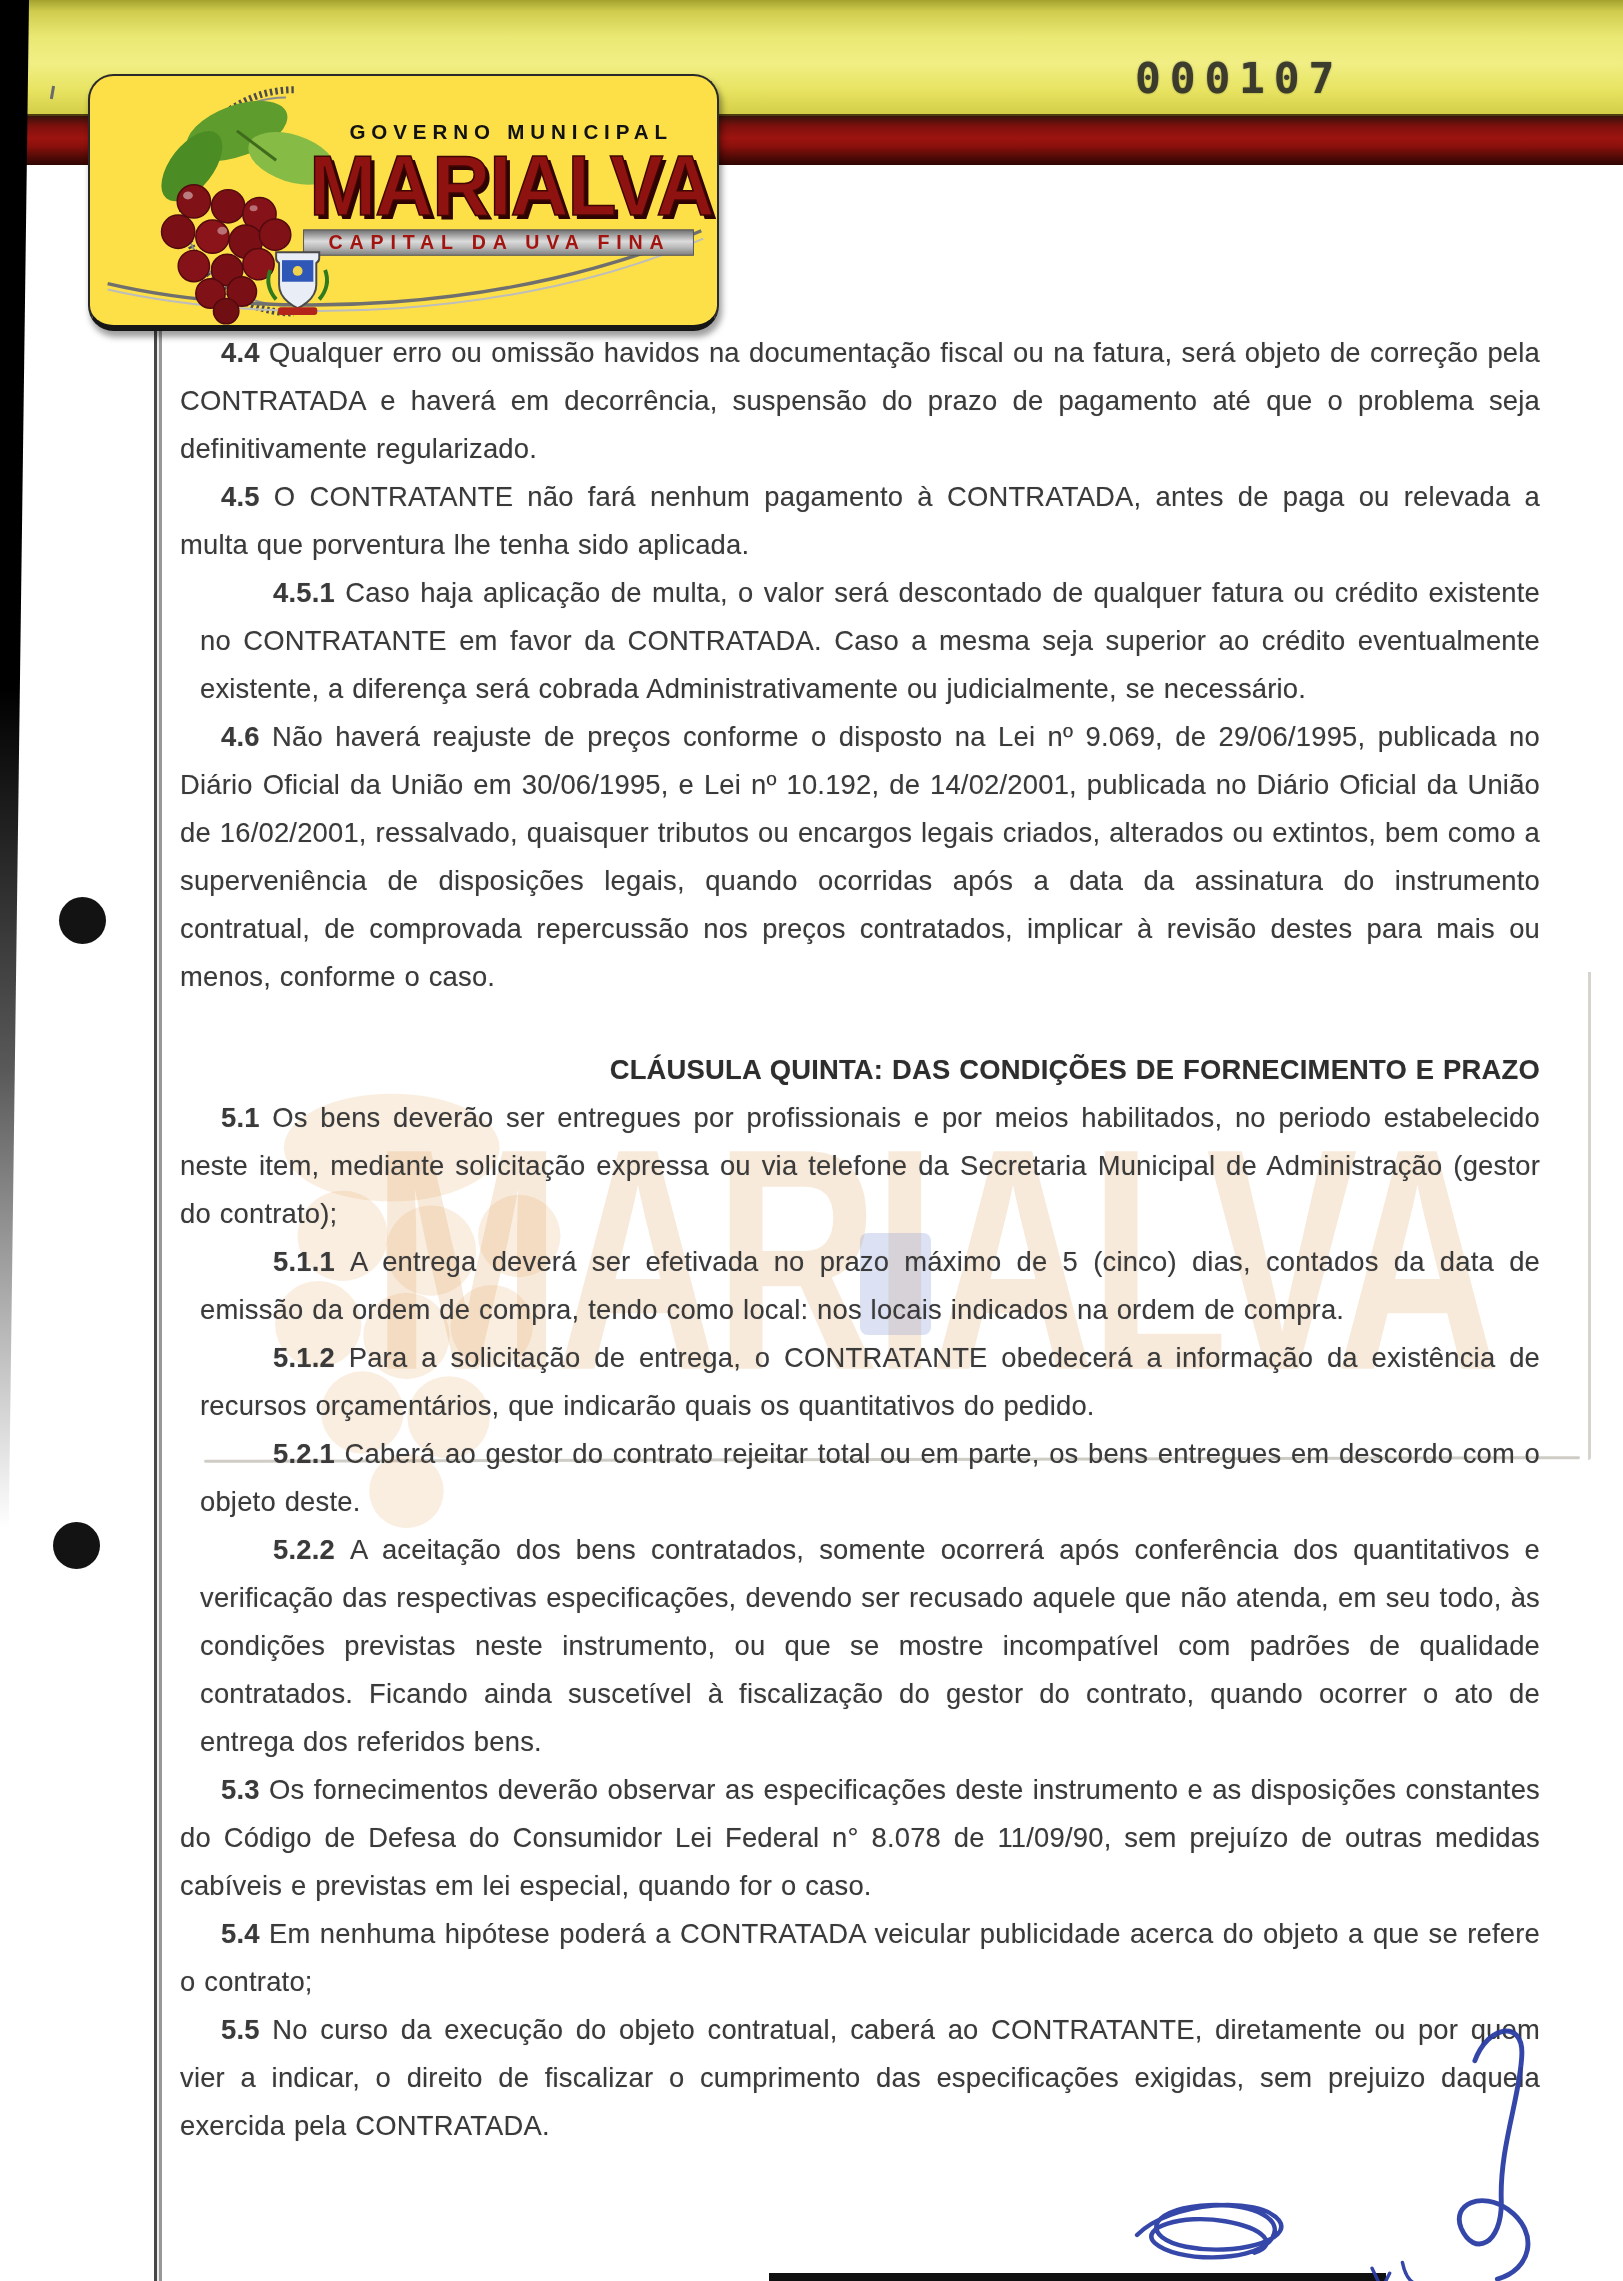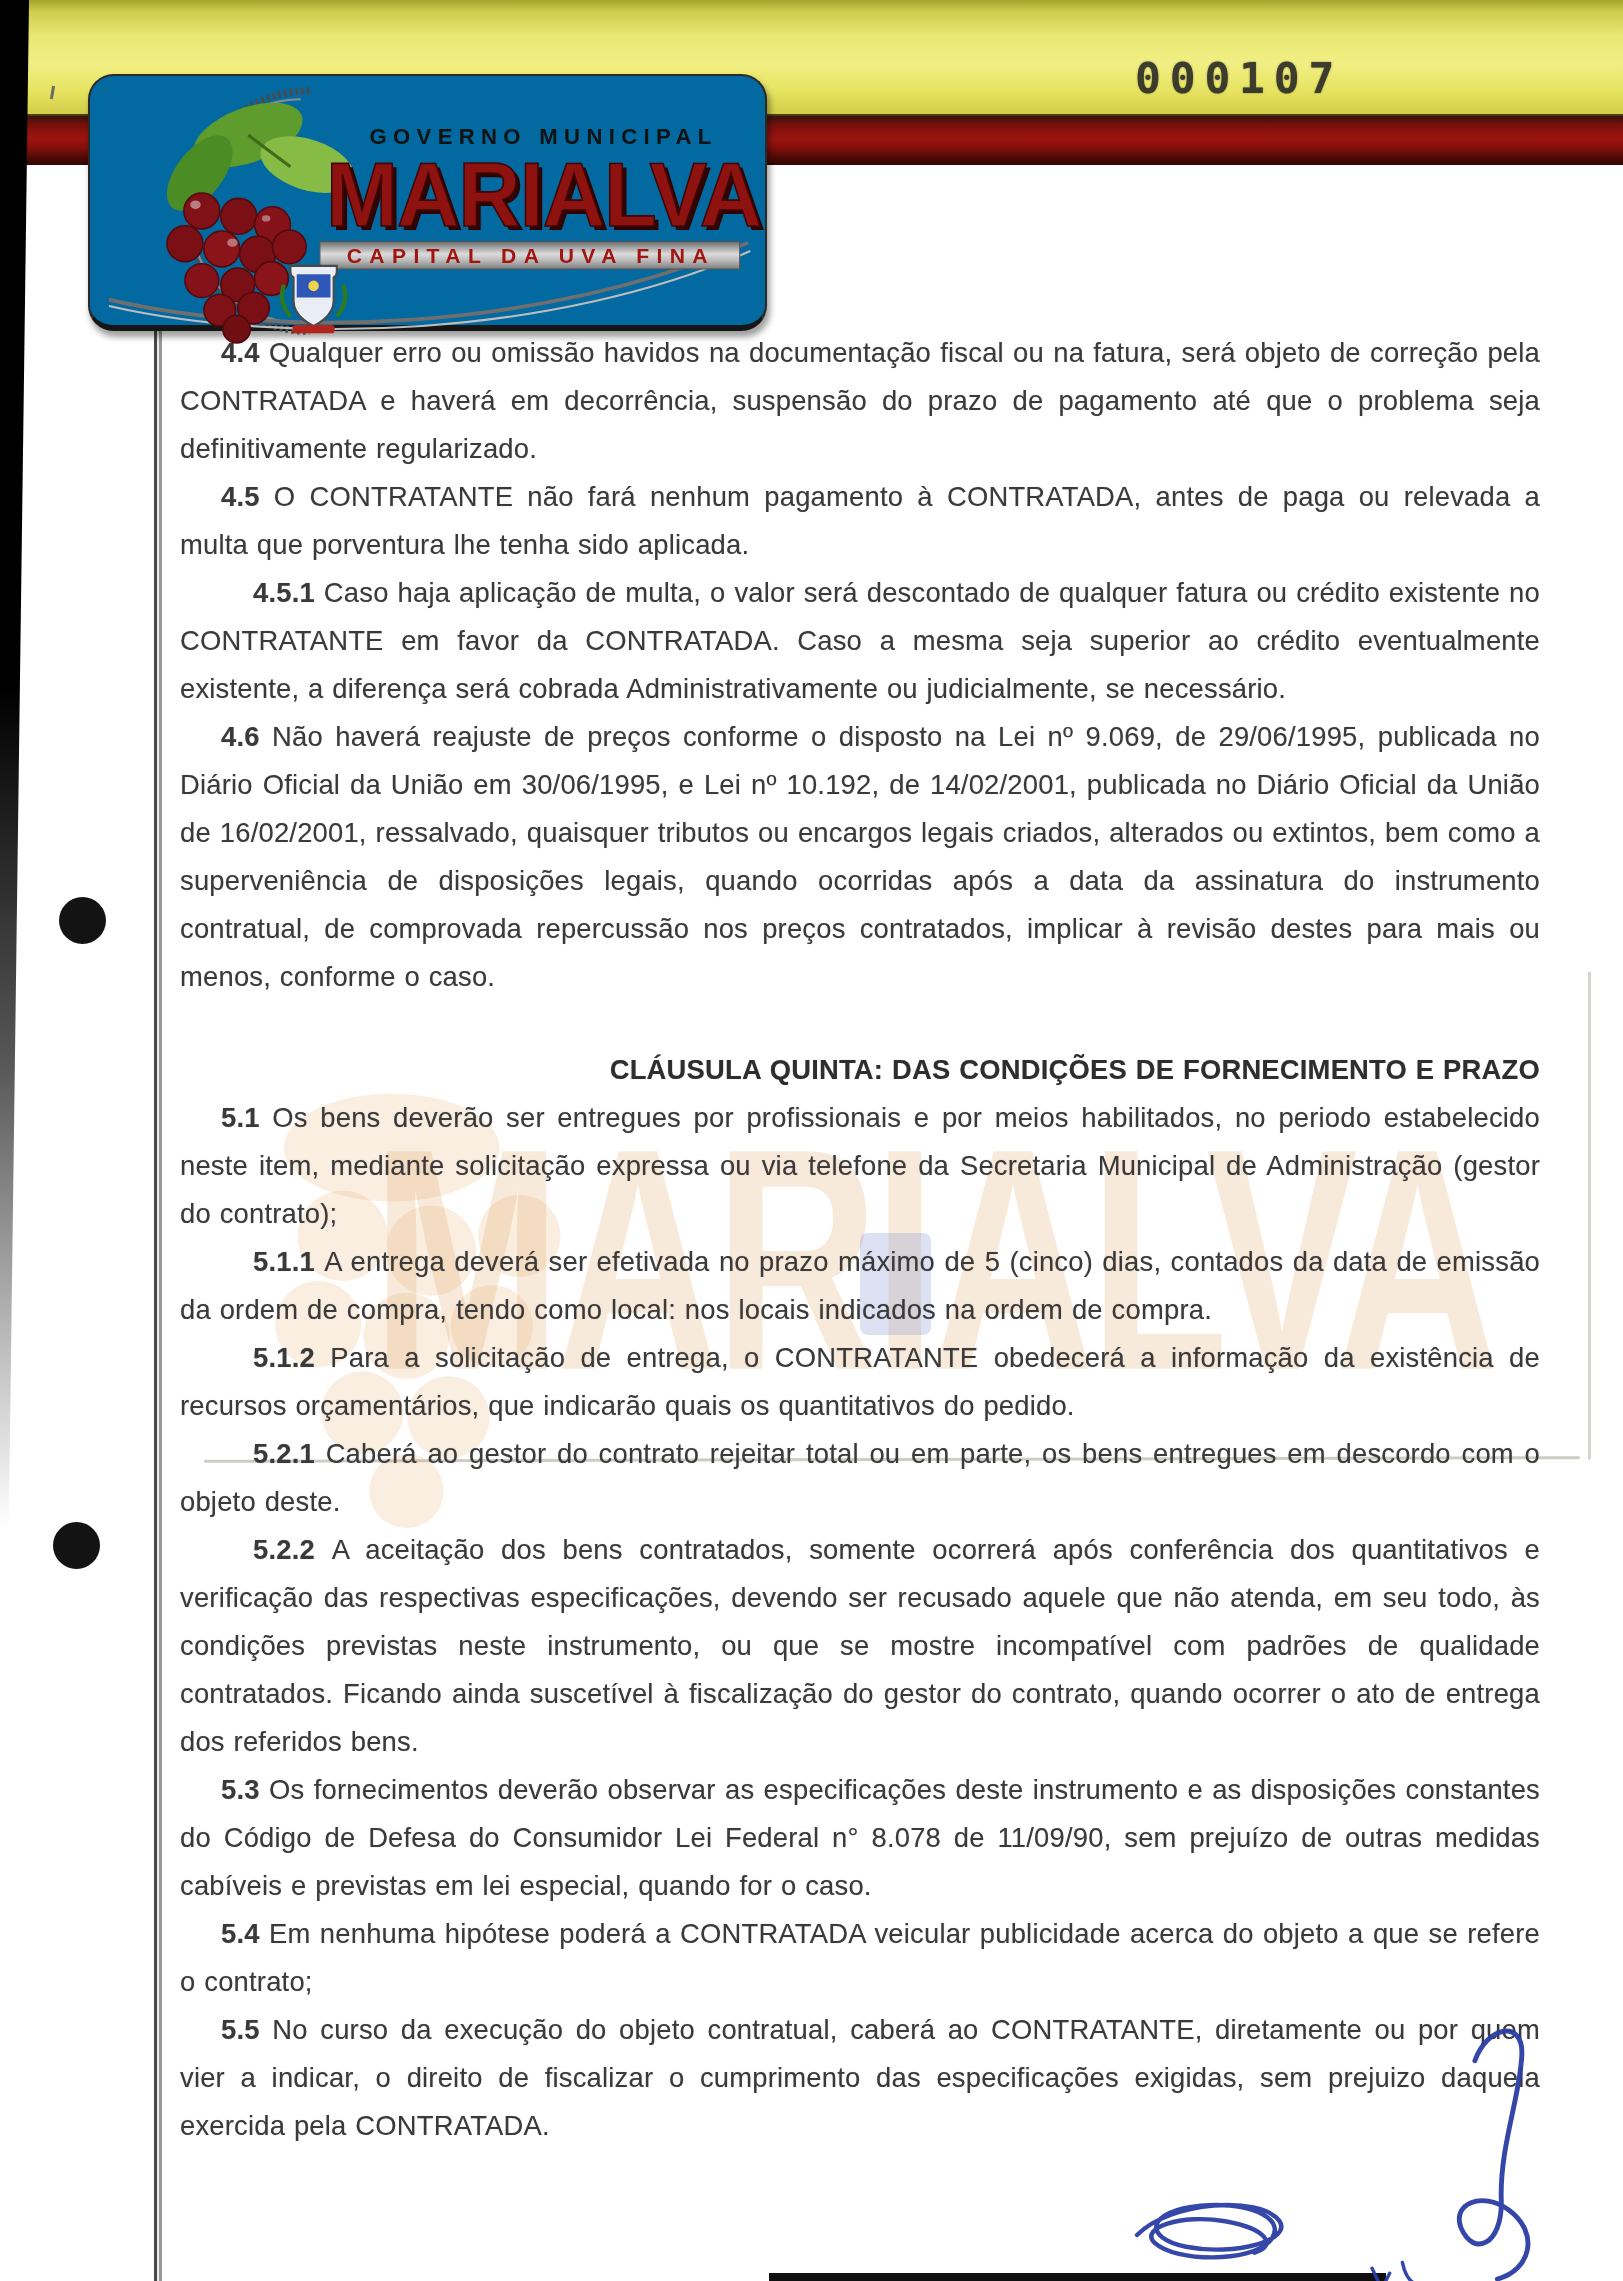--- a/index.html
+++ b/index.html
@@ -29,22 +29,22 @@
   .hole{position:absolute;width:47px;height:47px;border-radius:50%;background:#131313;z-index:6;}
   .hole.h1{left:59px;top:897px;}
   .hole.h2{left:53px;top:1522px;}
 
   
   .vrule{position:absolute;left:154px;top:167px;width:7.8px;height:2115px;z-index:3;
     background:linear-gradient(90deg,#474747 0 2.9px,#ececec 2.9px 4.9px,#989898 4.9px 7.8px);}
 
   
   .logo-card{position:absolute;left:88px;top:74px;width:627px;height:249px;z-index:8;
-    background:#0369a1;border:2.9px solid #2a2a2a;border-bottom:6.9px solid #161616;
-    border-radius:25.5px;box-shadow:2.9px 5.9px 6.9px rgba(0,0,0,.38);padding-left:48px;}
+    background:#fde047;border:2.9px solid #2a2a2a;border-bottom:6.9px solid #161616;
+    border-radius:25.5px;box-shadow:2.9px 5.9px 6.9px rgba(0,0,0,.38);}
   .logo-card svg{position:absolute;inset:0;border-radius:21.6px;}
 
   
   .sheet-edge-h{position:absolute;left:204px;top:1458px;width:1376px;height:2.9px;z-index:1;
     background:rgba(168,162,150,.55);transform:rotate(-.15deg);border-radius:2px;}
   .sheet-edge-v{position:absolute;left:1588px;top:972px;width:2.9px;height:488px;z-index:1;
     background:rgba(175,170,158,.5);border-radius:0 0 7.8px 0;}
 
   
   .watermark{position:absolute;left:225px;top:1059px;width:1362px;height:490px;z-index:1;pointer-events:none;}
@@ -54,21 +54,21 @@
   .wm-grapes{position:absolute;left:0;top:19.6px;}
   .wm-shield{position:absolute;left:635px;top:174px;width:71px;height:102px;border-radius:7.8px;
     background:rgba(118,144,208,.26);}
 
   
   .doc{position:absolute;left:180px;top:329px;width:1360px;z-index:2;
     font-size:27.4px;line-height:48px;color:#3a3a3a;text-align:justify;
     letter-spacing:0.2px;word-spacing:1px;text-shadow:0 0 1px rgba(70,70,70,.35);}
   .doc p{margin:0;}
   .doc p.ind2{text-indent:41px;}
-  .doc p.ind3{text-indent:73px;}
+  .doc p.ind3{text-indent:73px;margin-left:20px;}
   .doc .pnum{font-weight:bold;}
   .doc p.clause-heading{font-weight:bold;color:#2e2e2e;margin-top:45px;text-align:right;}
 
   
   .signature{position:absolute;left:1078px;top:2000px;width:545px;height:282px;z-index:5;}
 </style>
 </head>
 <body>
 
 <div class="page">

